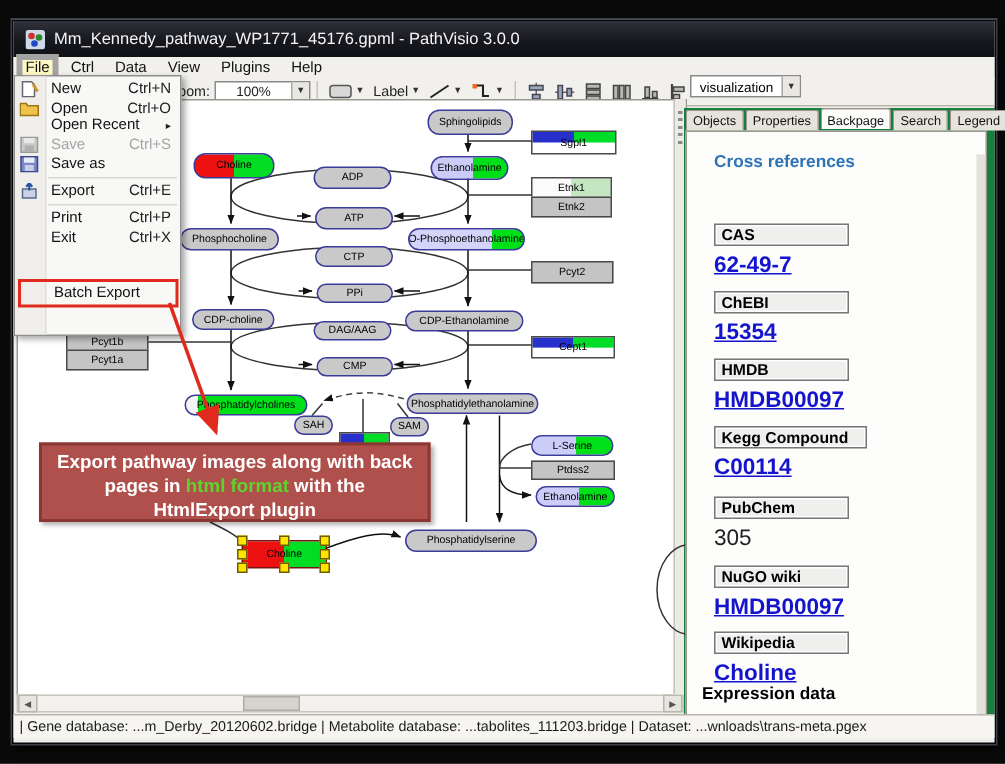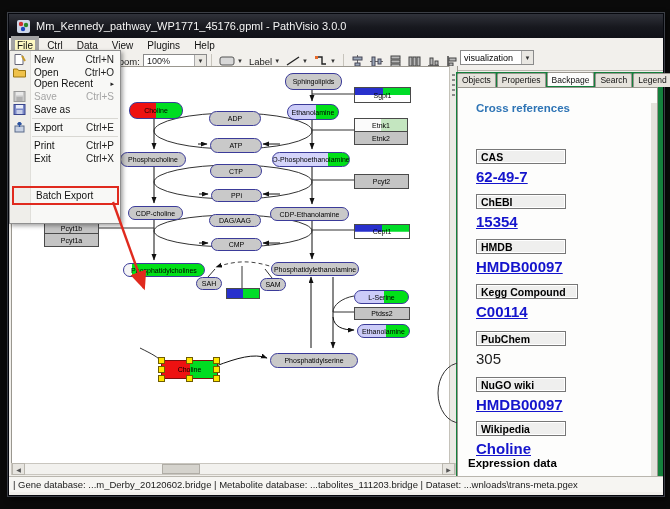--- a/index.html
+++ b/index.html
@@ -16,21 +16,21 @@
   #menubar{position:absolute;left:0;top:24px;width:100%;height:14px;background:#f2f0ec;
            border-bottom:1px solid #d8d5cd;display:flex;align-items:center;font-size:10px;color:#111;}
   #menubar .m{padding:1px 6px;margin-left:2px;}
   #menubar .m.active{border:4px solid #a3a3a3;background:#fef9c3;padding:0 2px;}
   
   #toolbar{position:absolute;left:0;top:38px;width:100%;height:18px;background:#f2f0ec;
            border-bottom:1px solid #b9b6ae;display:flex;align-items:center;font-size:9.5px;color:#222;}
   .tsep{width:1px;height:14px;background:#c7c4bc;margin:0 4px;}
   .combo{background:#fff;border:1px solid #8a8a8a;height:13px;display:flex;align-items:center;
          font-size:9px;position:relative;}
-  .combo .cv{padding:0 3px;flex:1;}
+  .combo .cv{padding:0 3px;flex:1;text-align:center;}
   .combo .car{width:11px;height:100%;background:#e9e7e2;border-left:1px solid #aaa;
               display:flex;align-items:center;justify-content:center;font-size:6px;color:#333;}
   .tbtn{height:14px;border:1px solid transparent;display:flex;align-items:center;padding:0 2px;gap:2px;}
   .tbtn svg{display:block;}
   .caret{font-size:6px;color:#333;}
   
   #filemenu{position:absolute;left:0;top:36px;width:110px;height:172px;background:#f8f8f6;
             border:1px solid #8f8f8f;box-shadow:2px 2px 4px rgba(0,0,0,.35);z-index:60;font-size:10px;color:#111;}
   #filemenu:before{content:"";position:absolute;left:0;top:0;bottom:0;width:20px;background:#efeeea;border-right:1px solid #e0dfda;}
   .mi{position:relative;height:13px;display:flex;align-items:center;}
@@ -291,20 +291,25 @@
       <div class="sel" style="left:149px;top:293px;width:55px;height:17px">Choline</div>
       <div class="hdl" style="left:146px;top:290px"></div>
       <div class="hdl" style="left:174px;top:290px"></div>
       <div class="hdl" style="left:201px;top:290px"></div>
       <div class="hdl" style="left:146px;top:299px"></div>
       <div class="hdl" style="left:201px;top:299px"></div>
       <div class="hdl" style="left:146px;top:308px"></div>
       <div class="hdl" style="left:174px;top:308px"></div>
       <div class="hdl" style="left:201px;top:308px"></div>
 
+      <div id="callout">
+        <div>Export pathway images along with back</div>
+        <div><span>pages in </span><span class="hl">html format</span><span> with the</span></div>
+        <div>HtmlExport plugin</div>
+      </div>
     </div>
 
     <div id="hscroll">
       <div class="arr">◀</div>
       <div class="thumb"></div>
       <div class="arr right">▶</div>
     </div>
 
     <div id="splitter">
         <div class="dots"></div>

